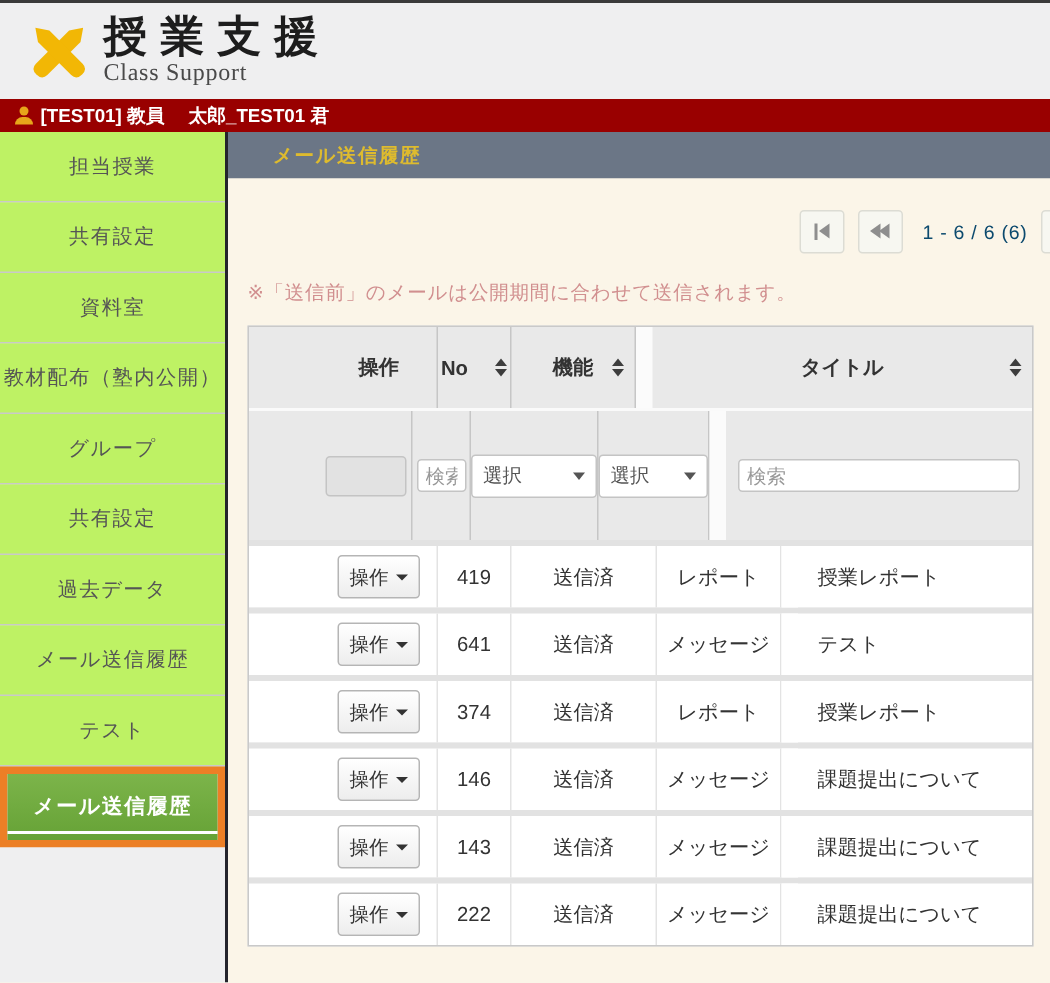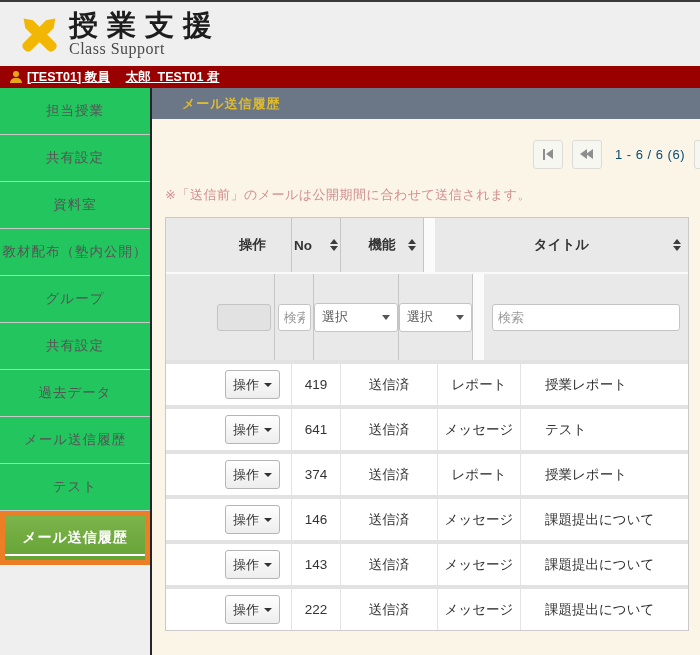--- a/index.html
+++ b/index.html
@@ -11,29 +11,29 @@
   }
   
   .app-header { height:64px; background:#efeff0; display:flex; align-items:center; padding-left:16px; }
   .logo-svg { width:47px; height:47px; flex:0 0 auto; }
   .logo-text { margin-left:6px; }
   .logo-title { font-family:"Liberation Serif","DejaVu Serif",serif; font-size:29px; font-weight:bold;
                 letter-spacing:9px; color:#1d1d1d; line-height:1.05; }
   .logo-sub { font-family:"Liberation Serif","DejaVu Serif",serif; font-size:16px; color:#4a4a4a; letter-spacing:0.5px; }
   
   .user-bar { height:22px; background:#990000; display:flex; align-items:center; padding-left:10px;
-              color:#ffffff; font-size:12.5px; font-weight:bold;text-decoration:underline; }
+              color:#ffffff; font-size:12.5px; font-weight:bold; }
   .user-icon { position:relative; width:12px; height:12px; margin-right:5px; }
   .user-icon .head { position:absolute; top:0; left:3px; width:6px; height:6px; border-radius:50%; background:#e7a61a; }
   .user-icon .torso { position:absolute; bottom:0; left:0; width:12px; height:5px; border-radius:6px 6px 0 0; background:#e7a61a; }
   .user-name { margin-left:16px; }
   
   .main { display:flex; height:567px; }
   .sidebar { width:152px; background:#efeff0; border-right:2px solid #24242c; display:flex; flex-direction:column; flex:0 0 auto; }
-  .side-item { height:47px; background:#22c55e; border-bottom:1px solid #c9c9c9; display:flex; align-items:center;
+  .side-item { height:47px; background:#bef264; border-bottom:1px solid #c9c9c9; display:flex; align-items:center;
                justify-content:center; font-size:13.5px; color:#555; cursor:pointer; letter-spacing:1px; }
   .active-wrap { border:5px solid #ec7f26; }
   .active-item { height:44px; background:linear-gradient(180deg,#7cb44a,#66a236); color:#fff; font-weight:bold;
                  font-size:14px; display:flex; align-items:center; justify-content:center; position:relative;
                  letter-spacing:1px; cursor:pointer; }
   .active-item::after { content:""; position:absolute; left:0; right:0; bottom:4px; height:2px; background:#fff; }
   .side-fill { flex:1; background:#efeff0; }
   
   .content { flex:1; min-width:0; display:flex; flex-direction:column; }
   .content-header { height:31px; background:#6b7686; display:flex; align-items:center; padding-left:30px;
@@ -64,21 +64,21 @@
   .fc { border-right:1px solid #c6c6c6; }
   .dc { border-right:1px solid #e3e3e3; }
   .dc.last { border-right:none; justify-content:flex-start; padding-left:13px; }
   .hc.rel { position:relative; }
   .sort { display:inline-flex; flex-direction:column; margin-left:6px; }
   .sort .s-up { width:0; height:0; border-left:4px solid transparent; border-right:4px solid transparent; border-bottom:5px solid #3d3d3d; margin-bottom:2px; }
   .sort .s-dn { width:0; height:0; border-left:4px solid transparent; border-right:4px solid transparent; border-top:5px solid #3d3d3d; }
   .sort.abs { position:absolute; right:7px; top:50%; transform:translateY(-50%); margin:0; }
   
   .f-disabled { width:54px; height:27px; background:#e2e2e2; border:1px solid #c4c4c4; border-radius:3px; }
-  .f-input { height:27px; border:1px solid #c4c4c4; border-radius:3px; padding:0 5px; font-size:13px; color:#ef4444;
+  .f-input { height:22px; border:1px solid #c4c4c4; border-radius:3px; padding:0 5px; font-size:13px; color:#ef4444;
              background:#fff; font-family:"Liberation Sans","DejaVu Sans",sans-serif; }
   .f-input::placeholder { color:#999; }
   .f-no { width:33px; }
   .f-title { flex:1; margin:0 8px; min-width:0; }
   .f-select { height:29px; border:1px solid #c4c4c4; border-radius:3px; background:#fff; display:flex;
               align-items:center; justify-content:space-between; padding:0 7px; font-size:13px; color:#555; cursor:pointer; }
   .f-sel-st { width:84px; } .f-sel-ki { width:73px; }
   .arr-dn { width:0; height:0; border-left:4px solid transparent; border-right:4px solid transparent; border-top:5px solid #555; }
   
   .op-btn { display:flex; align-items:center; justify-content:center; gap:5px; width:55px; height:29px;

